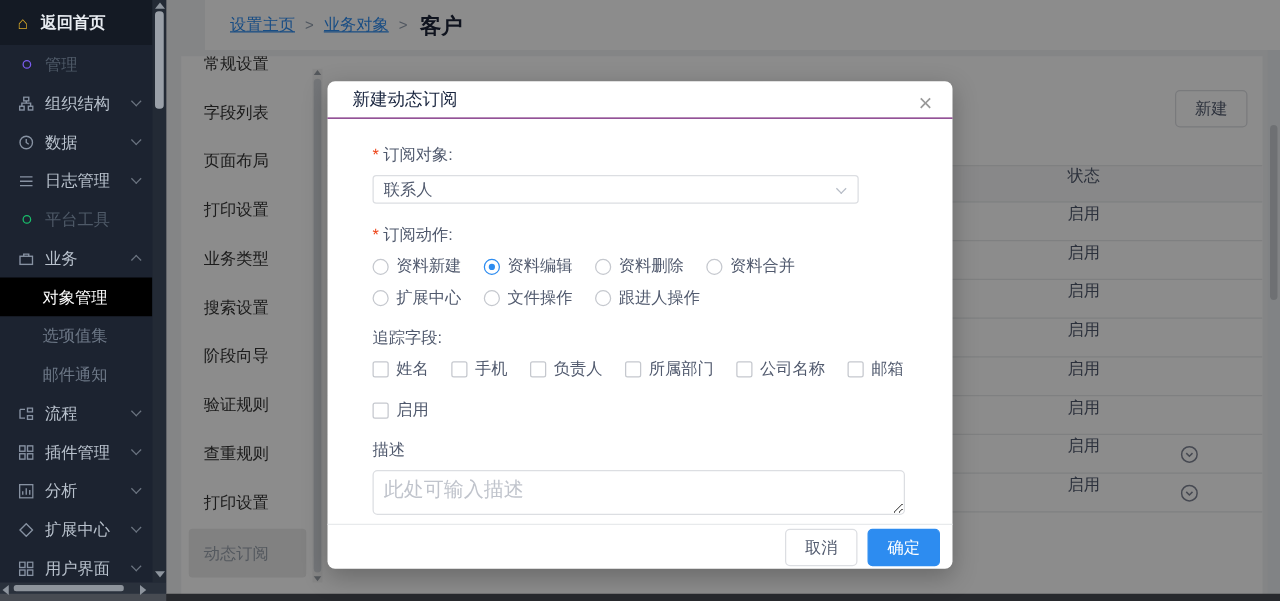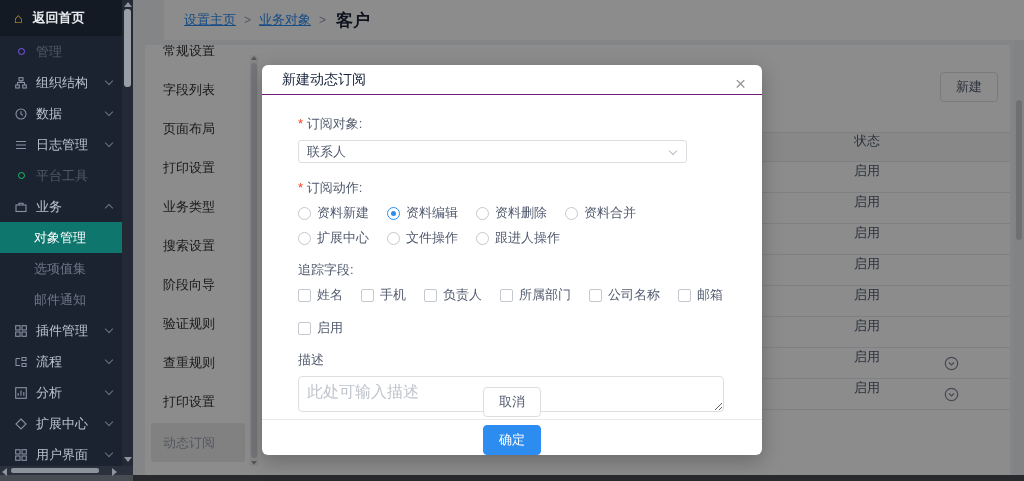--- a/index.html
+++ b/index.html
@@ -9,21 +9,21 @@
 
   
   .sidebar { position:absolute; left:0; top:0; width:133px; height:475px; background:#1c2330; z-index:3; }
   .side-nav { position:absolute; left:0; top:0; width:122px; height:466px; overflow:hidden; }
   .side-home { height:36px; background:#141a24; display:flex; align-items:center; padding-left:14px; color:#e8ecf1; font-weight:bold; gap:10px; }
   .home-glyph { color:#d9a927; font-size:14px; line-height:1; }
   .side-item { height:31px; display:flex; align-items:center; padding:0 10px 0 14px; color:#b9c2cd; position:relative; cursor:pointer; }
   .side-item .lbl { flex:1; white-space:nowrap; overflow:hidden; }
   .side-item.group { color:#4f5a68; }
   .side-item.sub { padding-left:34px; color:#6d7887; }
-  .side-item.active { background:#0f766e; color:#fff; }
+  .side-item.active { background:#000000; color:#fff; }
   .nav-ic { width:14px; margin-right:8px; display:inline-flex; justify-content:center; }
   .nav-ic svg { stroke:#8792a2; fill:none; stroke-width:1.1; }
   .ring { width:7px; height:7px; border-radius:50%; display:inline-block; }
   .ring.purple { border:1.5px solid #7b5cf0; }
   .ring.green  { border:1.5px solid #19be6b; }
   .chev { width:6px; height:6px; border-right:1px solid #6b7480; border-bottom:1px solid #6b7480; display:inline-block; }
   .chev.down { transform:rotate(45deg); margin-top:-3px; }
   .chev.up { transform:rotate(-135deg); margin-top:3px; }
   
   .v-scroll { position:absolute; right:0; top:0; width:11px; height:466px; background:#232a35; }
@@ -76,21 +76,21 @@
   .sel .s-chev { position:absolute; right:10px; top:7px; width:6px; height:6px; border-right:1px solid #b6bcc6; border-bottom:1px solid #b6bcc6; transform:rotate(45deg); }
   .opt-row { display:flex; flex-wrap:wrap; column-gap:18px; row-gap:7px; color:#515a6e; }
   .radio-item, .check-item { display:inline-flex; align-items:center; gap:6px; cursor:pointer; }
   .radio { width:13px; height:13px; border:1px solid #c5c8ce; border-radius:50%; background:#fff; position:relative; flex:none; }
   .radio.on { border-color:#2d8cf0; }
   .radio.on::after { content:""; position:absolute; left:3px; top:3px; width:5px; height:5px; border-radius:50%; background:#2d8cf0; }
   .checkbox { width:13px; height:13px; border:1px solid #c5c8ce; border-radius:2px; background:#fff; flex:none; }
   .enable-row { margin-top:15px; }
   .desc-area { width:426px; height:36px; border:1px solid #dcdee2; border-radius:4px; resize:vertical; padding:5px 8px; font-family:"Liberation Sans", sans-serif; font-size:16px; color:#515a6e; }
   .desc-area::placeholder { color:#c0c4cc; }
-  .m-foot { position:absolute; left:0; right:0; bottom:0; height:36px; border-top:1px solid #e8eaec; display:flex; align-items:center; justify-content:flex-end; gap:8px; padding:0 10px;flex-direction:column; }
+  .m-foot { position:absolute; left:0; right:0; bottom:0; height:36px; border-top:1px solid #e8eaec; display:flex; align-items:center; justify-content:flex-end; gap:8px; padding:0 10px; }
   .btn.primary { background:#2d8cf0; border-color:#2d8cf0; color:#fff; }
 </style>
 </head>
 <body>
 
 <div class="page">
 
   <div class="sidebar">
     <div class="side-nav">
       <div class="side-home">
@@ -156,36 +156,36 @@
       </div>
       <div class="side-item sub">
         <span class="lbl">选项值集</span>
       </div>
       <div class="side-item sub">
         <span class="lbl">邮件通知</span>
       </div>
       <div class="side-item">
         <span class="nav-ic">
             <svg width="12" height="12" viewBox="0 0 12 12">
+              <path d="M1 2.5h4M1 2.5v7h4M7 1.5h4v3H7zM7 7.5h4v3H7z"></path>
+            </svg>
+          </span>
+        <span class="lbl">流程</span>
+        <span class="chev down"></span>
+      </div>
+      <div class="side-item">
+        <span class="nav-ic">
+            <svg width="12" height="12" viewBox="0 0 12 12">
               <rect x="0.7" y="0.7" width="4.3" height="4.3"></rect>
               <rect x="7" y="0.7" width="4.3" height="4.3"></rect>
               <rect x="0.7" y="7" width="4.3" height="4.3"></rect>
               <rect x="7" y="7" width="4.3" height="4.3"></rect>
             </svg>
           </span>
         <span class="lbl">插件管理</span>
-        <span class="chev down"></span>
-      </div>
-      <div class="side-item">
-        <span class="nav-ic">
-            <svg width="12" height="12" viewBox="0 0 12 12">
-              <path d="M1 2.5h4M1 2.5v7h4M7 1.5h4v3H7zM7 7.5h4v3H7z"></path>
-            </svg>
-          </span>
-        <span class="lbl">流程</span>
         <span class="chev down"></span>
       </div>
       <div class="side-item">
         <span class="nav-ic">
             <svg width="12" height="12" viewBox="0 0 12 12">
               <rect x="0.7" y="0.7" width="10.6" height="10.6"></rect>
               <path d="M3.2 8.7V6M6 8.7V3.5M8.8 8.7V5"></path>
             </svg>
           </span>
         <span class="lbl">分析</span>

